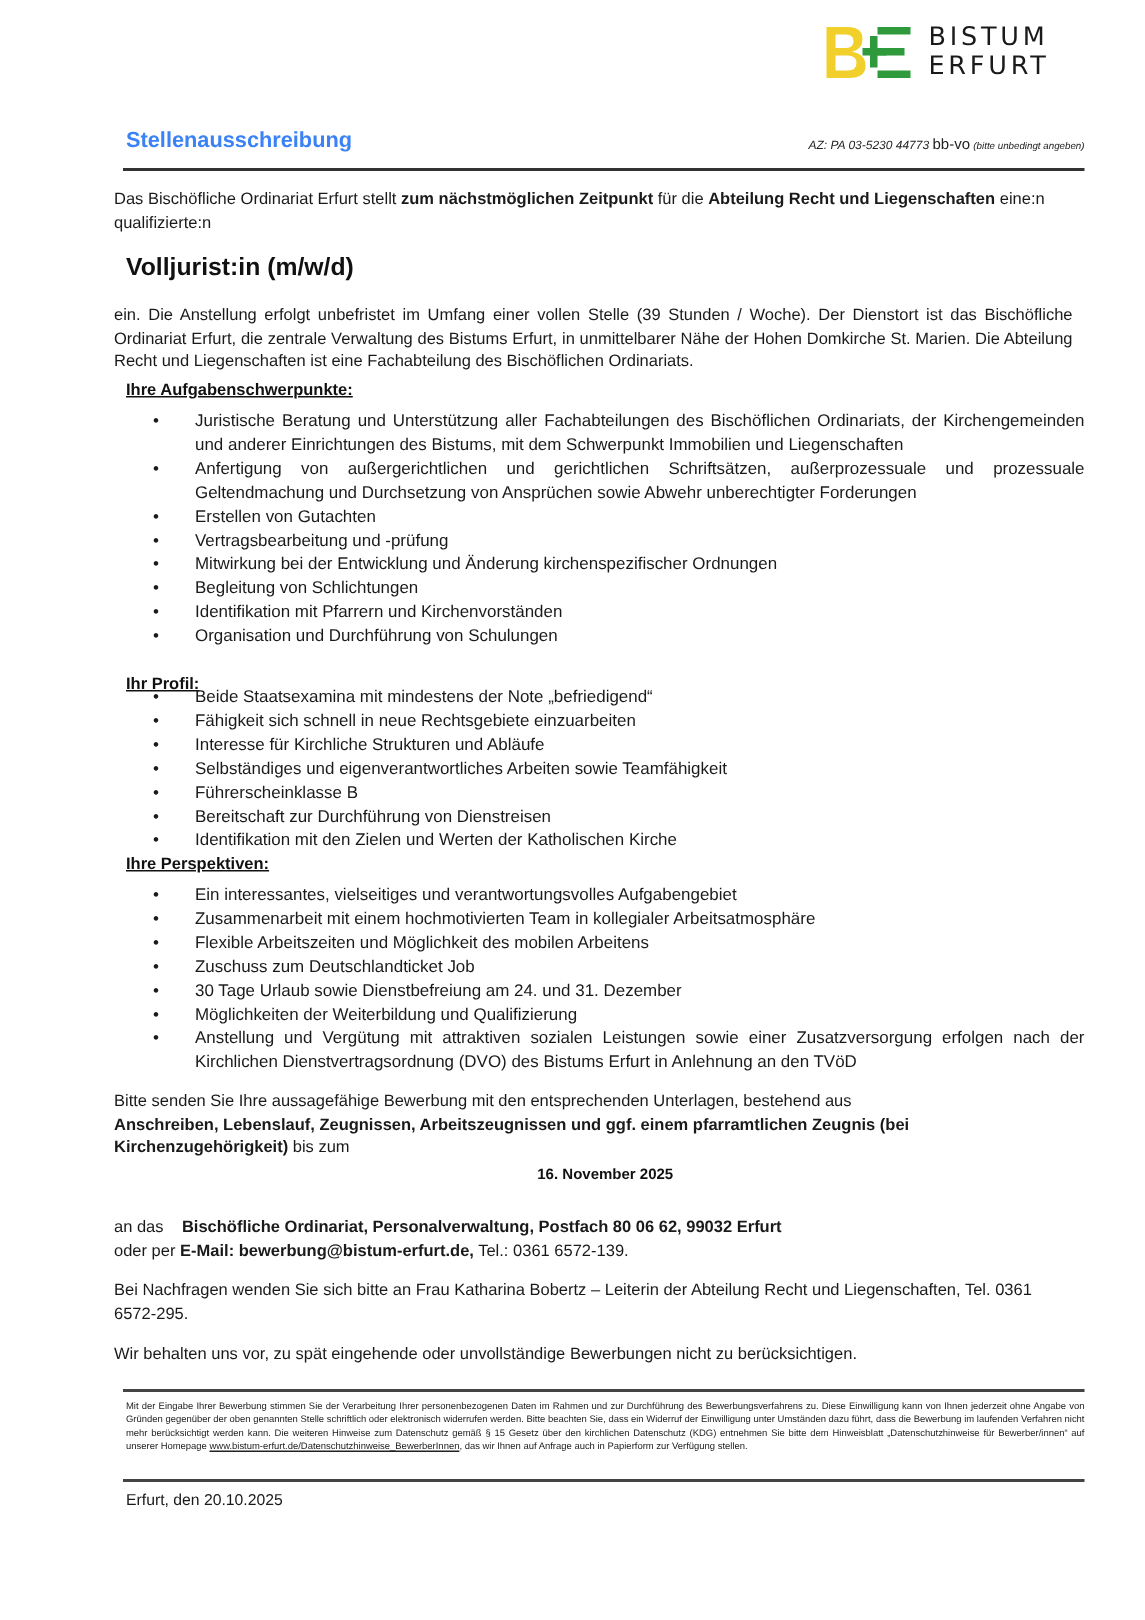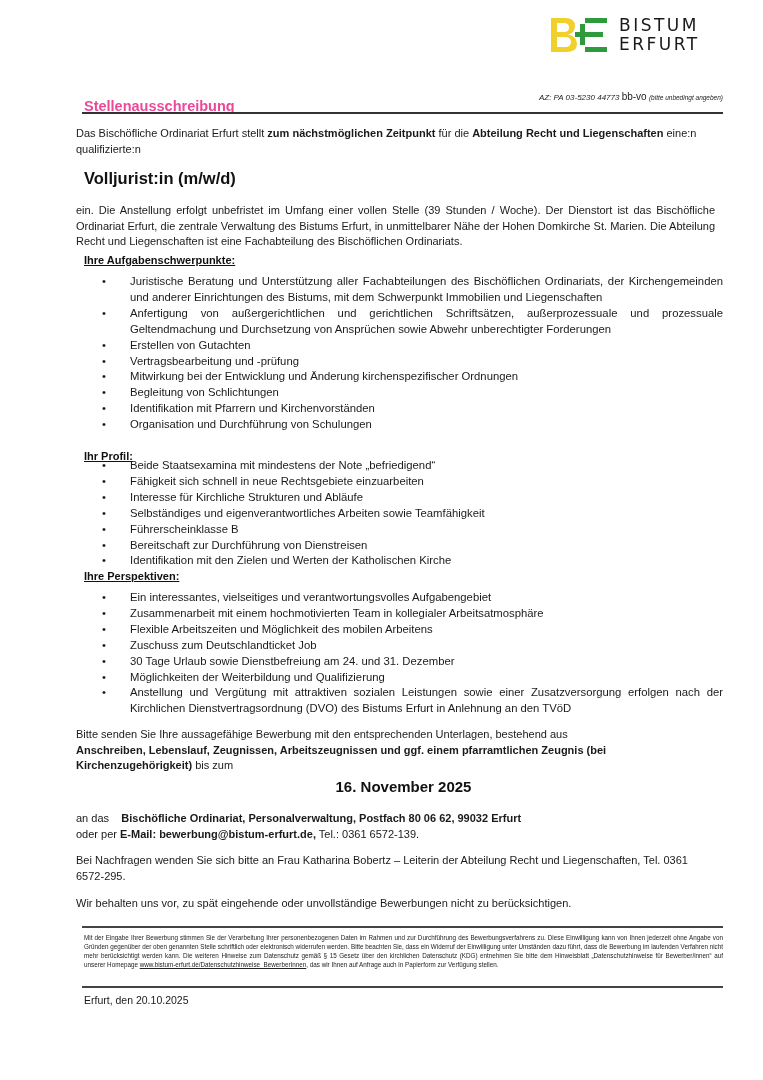--- a/index.html
+++ b/index.html
@@ -13,32 +13,32 @@
   .logo { position: absolute; left: 537px; top: 15px; height: 40px; display: flex; align-items: center; }
   .logo-mark { width: 62px; height: 38px; position: relative; }
   .logo-text { margin-left: 8px; display: flex; flex-direction: column; justify-content: center; }
   .logo-text span {
     font-family: "DejaVu Sans", sans-serif; font-size: 17px; letter-spacing: 2.5px;
     line-height: 19px; color: #1a1a1a; font-weight: normal;
   }
 
   
   .header-row { position: absolute; left: 72px; top: 86px; width: 639px; height: 20px; }
-  .doc-type { position: absolute; left: 0; top: 12px; font-size: 14.5px; font-weight: bold; color: #ec4899; }
+  .doc-type { position: absolute; left: 0; top: 0; font-size: 14.5px; font-weight: bold; color: #3b82f6; }
   .ref { position: absolute; right: 0; top: 5px; font-size: 8px; font-style: italic; color: #222; white-space: nowrap; }
   .ref .ref-strong { font-size: 10px; font-style: normal; font-weight: normal; }
   .ref .ref-note { font-size: 6.5px; }
   .rule-top { position: absolute; left: 70px; top: 112px; width: 641px; height: 1.5px; background: #333; }
 
   .p { position: absolute; left: 64px; width: 639px; font-size: 11px; line-height: 15.7px; color: #1a1a1a; }
   .justify { text-align: justify; }
   b { font-weight: bold; }
 
   .title { position: absolute; left: 72px; width: 639px; top: 169px; text-align: left; font-size: 16.5px; font-weight: bold; color: #111; }
-  .deadline { position: absolute; left: 72px; width: 639px; top: 778px; text-align: center; font-size: 15px; font-weight: bold; color: #111; }
+  .deadline { position: absolute; left: 72px; width: 639px; top: 778px; text-align: center; font-size: 10px; font-weight: bold; color: #111; }
 
   .section-h { position: absolute; left: 72px; font-size: 11px; font-weight: bold; text-decoration: underline; color: #111; }
 
   ul.list { position: absolute; left: 72px; width: 639px; margin: 0; padding: 0; list-style: none; }
   ul.list li { position: relative; padding-left: 46px; font-size: 11.3px; line-height: 15.9px; color: #1a1a1a; text-align: justify; }
   ul.list li .bullet { position: absolute; left: 18px; top: 0; }
 
   .footer-rule { position: absolute; left: 70px; width: 641px; height: 1.5px; background: #444; }
   .privacy { position: absolute; left: 72px; top: 933px; width: 639px; font-size: 6.3px; line-height: 9.1px; color: #222; text-align: justify; }
   .privacy u { text-decoration: underline; }

